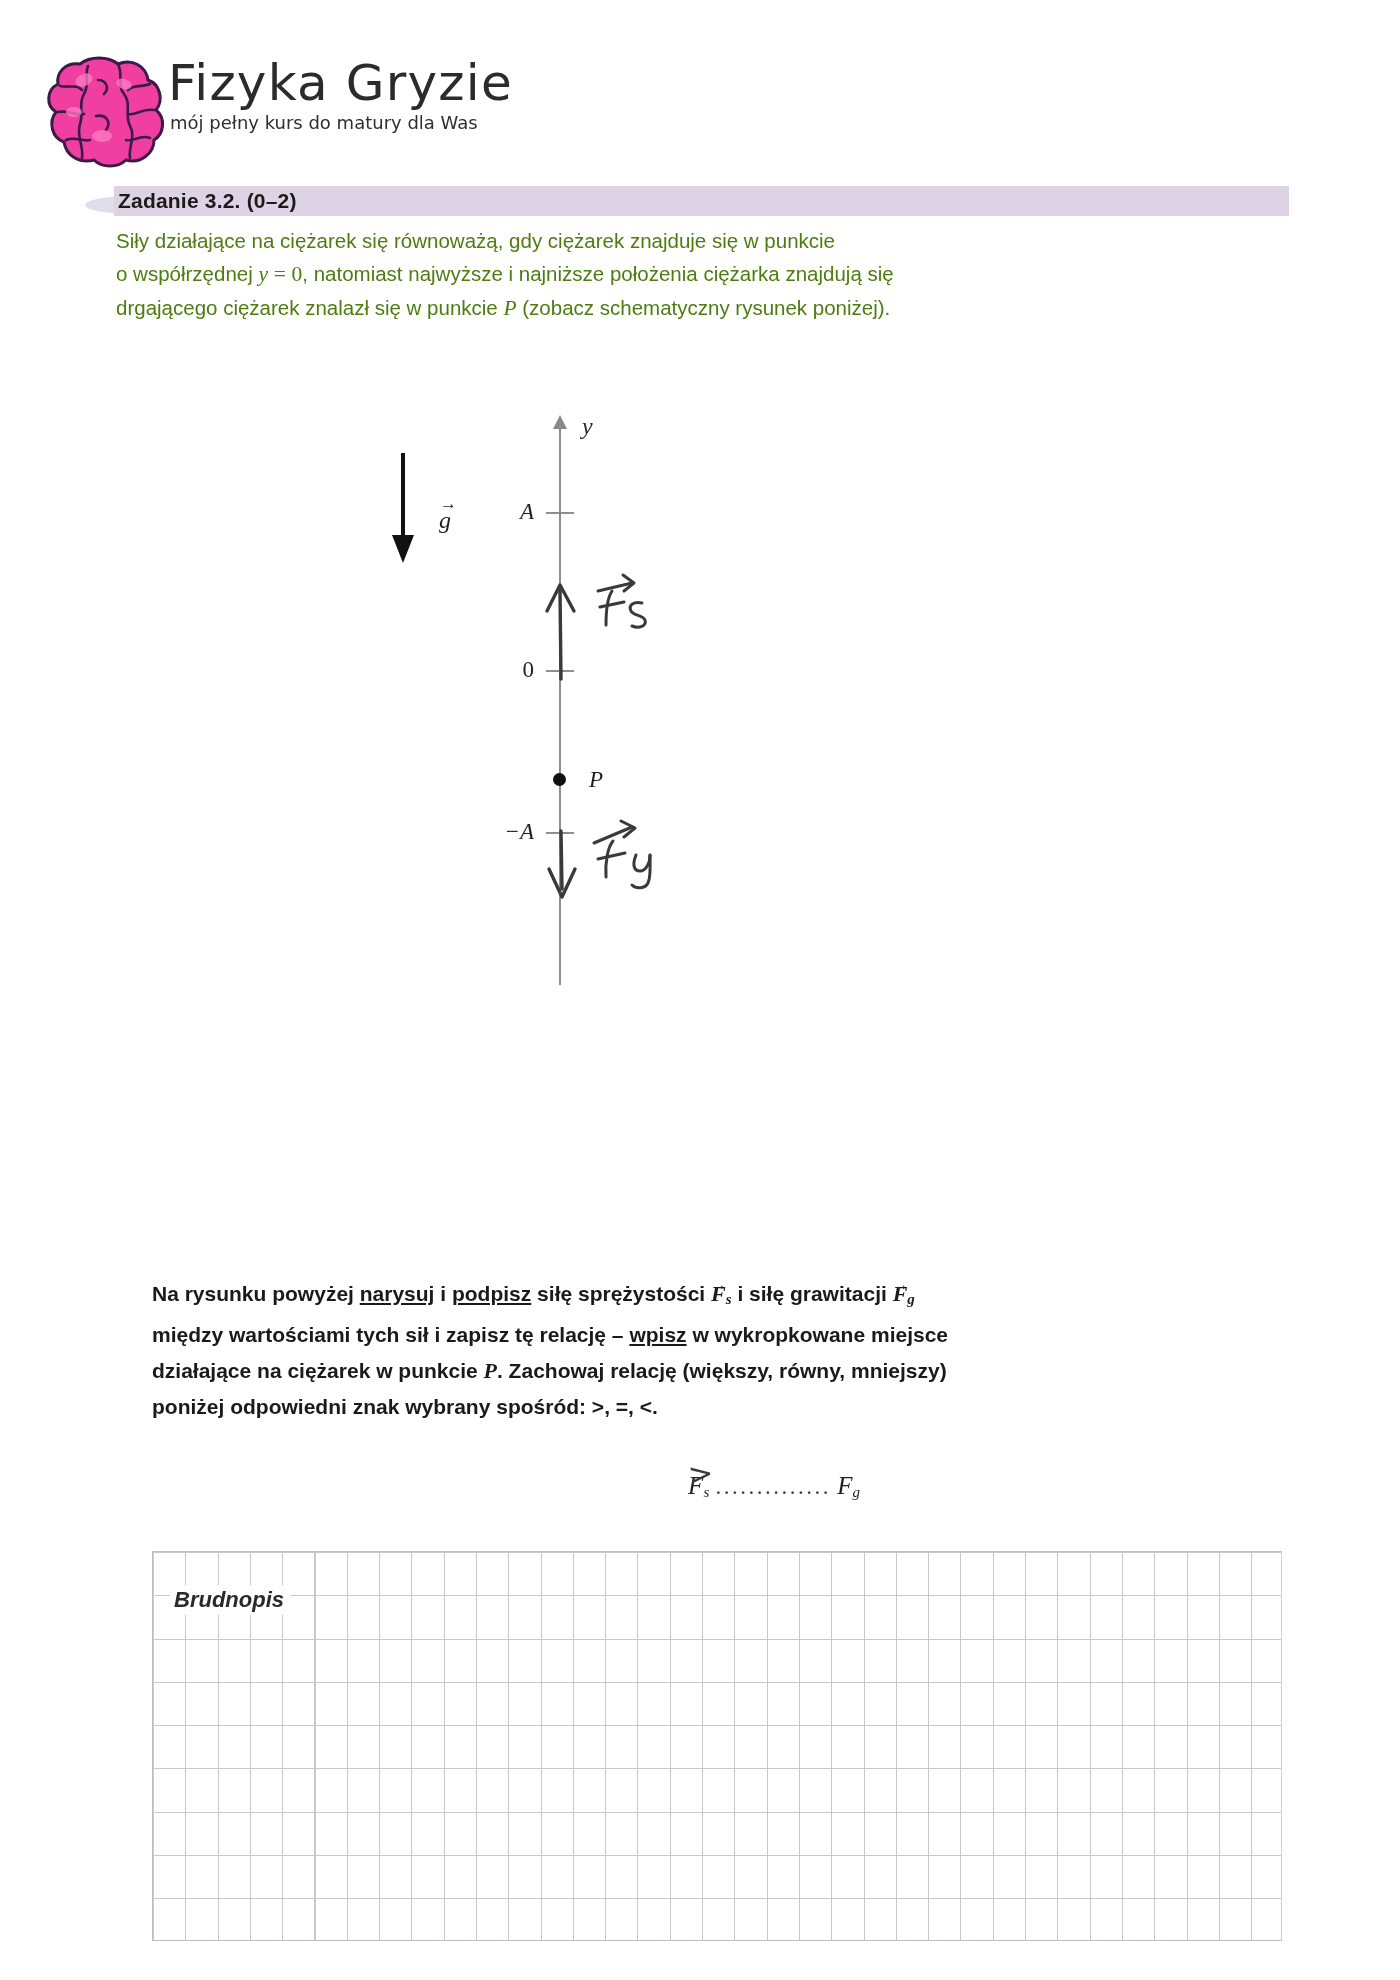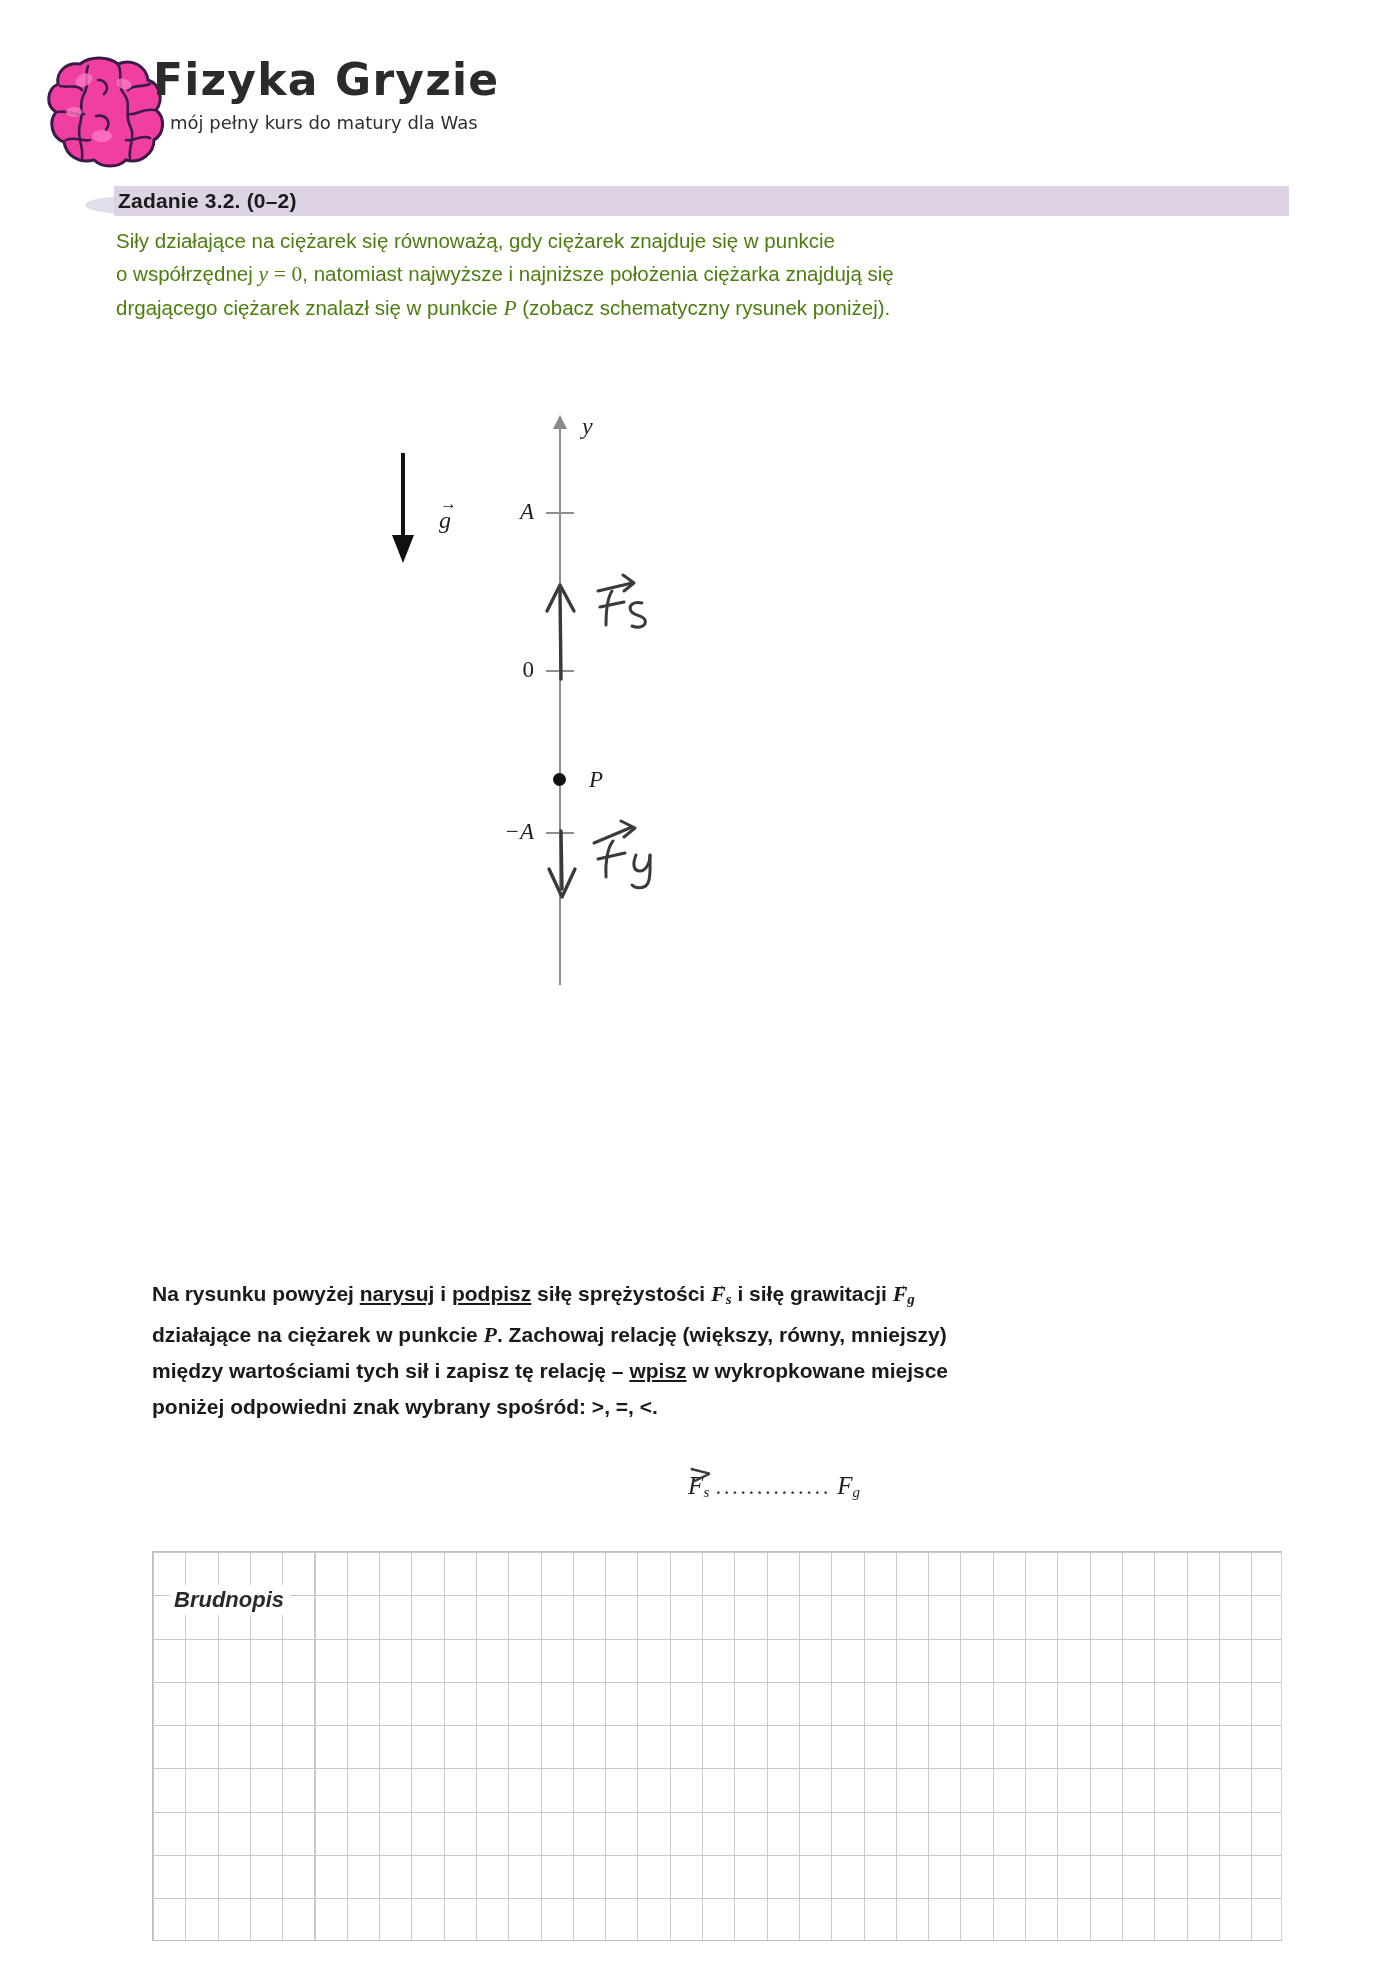--- a/index.html
+++ b/index.html
@@ -36,24 +36,24 @@
     left: 45px;
     top: 148px;
     width: 90px;
     height: 18px;
     border-radius: 50%;
     background: #d8d9e8;
     opacity: .85;
   }
   .brand-title {
     position: absolute;
-    left: 113px;
+    left: 128px;
     top: 6px;
-    font-size: 44px;
-    font-weight: bold;
+    font-size: 50px;
+    font-weight: normal;
     letter-spacing: 1.2px;
     color: #2b2b2b;
     font-family: "DejaVu Sans", sans-serif;
   }
   .brand-sub {
     position: absolute;
     left: 130px;
     top: 64px;
     font-size: 18px;
     color: #2e2e2e;
@@ -372,22 +372,22 @@
         <path d="M10 40 L37 34"></path>
         <path d="M48 36 C44 46 46 52 52 52 C58 52 62 44 62 36"></path>
         <path d="M62 36 C62 48 63 58 60 64 C57 70 48 70 44 66"></path>
       </g>
     </svg>
   </div>
 </div>
 
 <div class="question">
   <span class="ln"><span>Na rysunku powyżej </span><span class="u">narysuj</span><span> i </span><span class="u">podpisz</span><span> siłę sprężystości </span><span class="vec" style="position:relative;"><span style="position:absolute;left:0px;top:-14px;font-size:16px;font-style:normal;font-weight:normal;">→</span><span>F</span></span><span class="sub">s</span><span> i siłę grawitacji </span><span class="vec" style="position:relative;"><span style="position:absolute;left:0px;top:-14px;font-size:16px;font-style:normal;font-weight:normal;">→</span><span>F</span></span><span class="sub">g</span></span>
+  <span class="ln"><span>między wartościami tych sił i zapisz tę relację – </span><span class="u">wpisz</span><span> w wykropkowane miejsce</span></span>
   <span class="ln">działające na ciężarek w punkcie <span class="vec" style="font-weight:bold;">P</span>. Zachowaj relację (większy, równy, mniejszy)</span>
-  <span class="ln"><span>między wartościami tych sił i zapisz tę relację – </span><span class="u">wpisz</span><span> w wykropkowane miejsce</span></span>
   <span class="ln"><span>poniżej odpowiedni znak wybrany spośród: &gt;, =, &lt;.</span></span>
 </div>
 
 <div class="answer">
   <span><span>F</span><span class="sub">s</span></span>
   <span class="dots">..............</span>
   <span><span>F</span><span class="sub">g</span></span>
   <span class="answer-mark">&gt;</span>
 </div>
 

